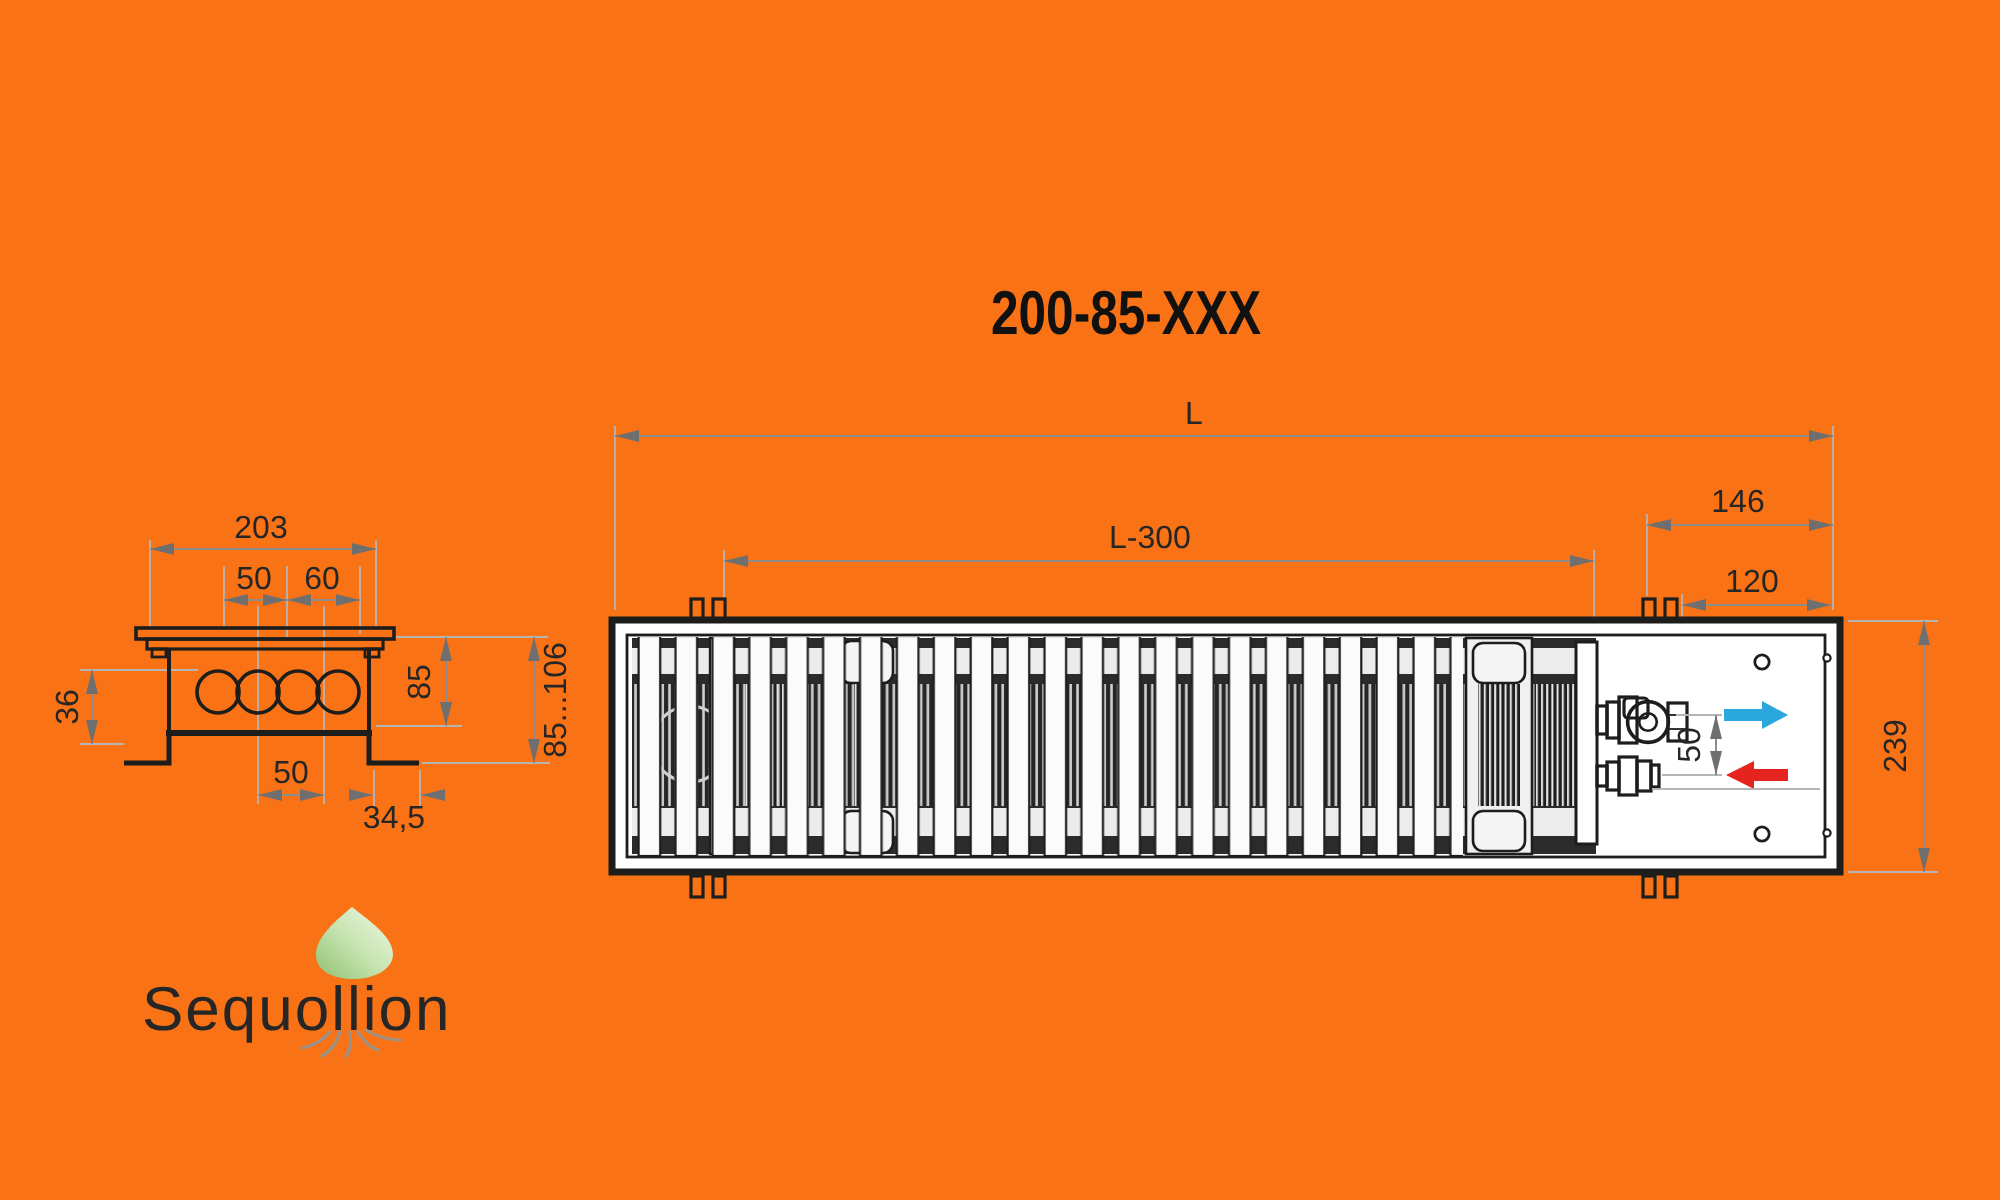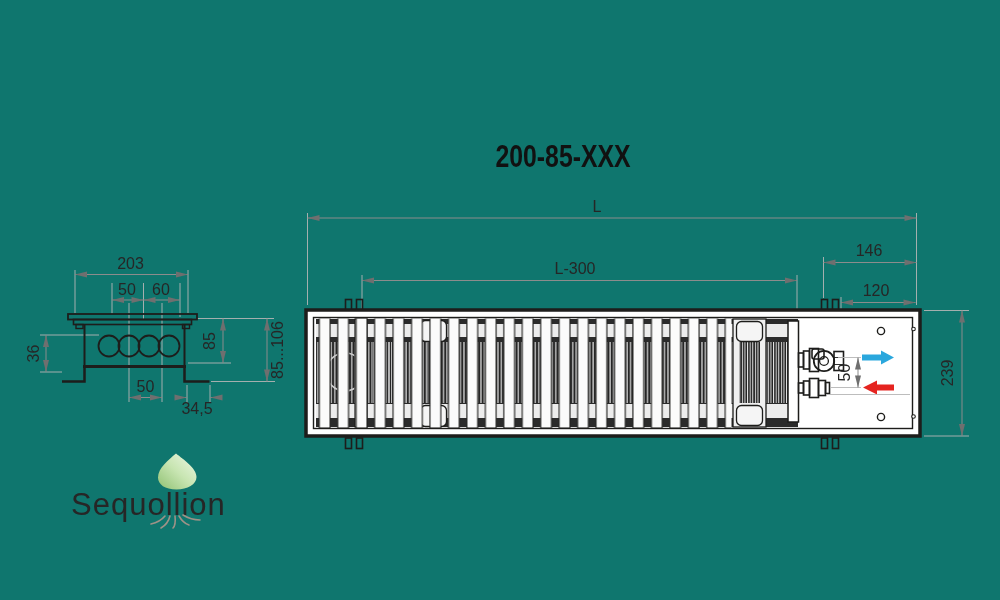--- a/index.html
+++ b/index.html
@@ -1,16 +1,16 @@
 <!DOCTYPE html>
 <html><head>
 <meta charset="utf-8">
 <style>
   html,body{margin:0;padding:0;background:#ffffff;}
-  .page{width:1000px;height:600px;position:relative;background:#0f766e;overflow:hidden;
+  .page{width:1000px;height:600px;position:relative;background:#f97316;overflow:hidden;
         font-family:"Liberation Sans",sans-serif;}
   svg{display:block;}
   text{font-family:"Liberation Sans",sans-serif;fill:#262626;}
   .dim-label{font-size:16px;}
   .dim-line{stroke:#8c8c8c;stroke-width:1;}
   .ext-line{stroke:#b5b5b5;stroke-width:0.9;}
   .blk{stroke:#1d1d1b;fill:none;}
   .title-text{font-size:31px;font-weight:bold;fill:#111;}
   .logo-text{font-size:31px;letter-spacing:1px;}
 </style>

